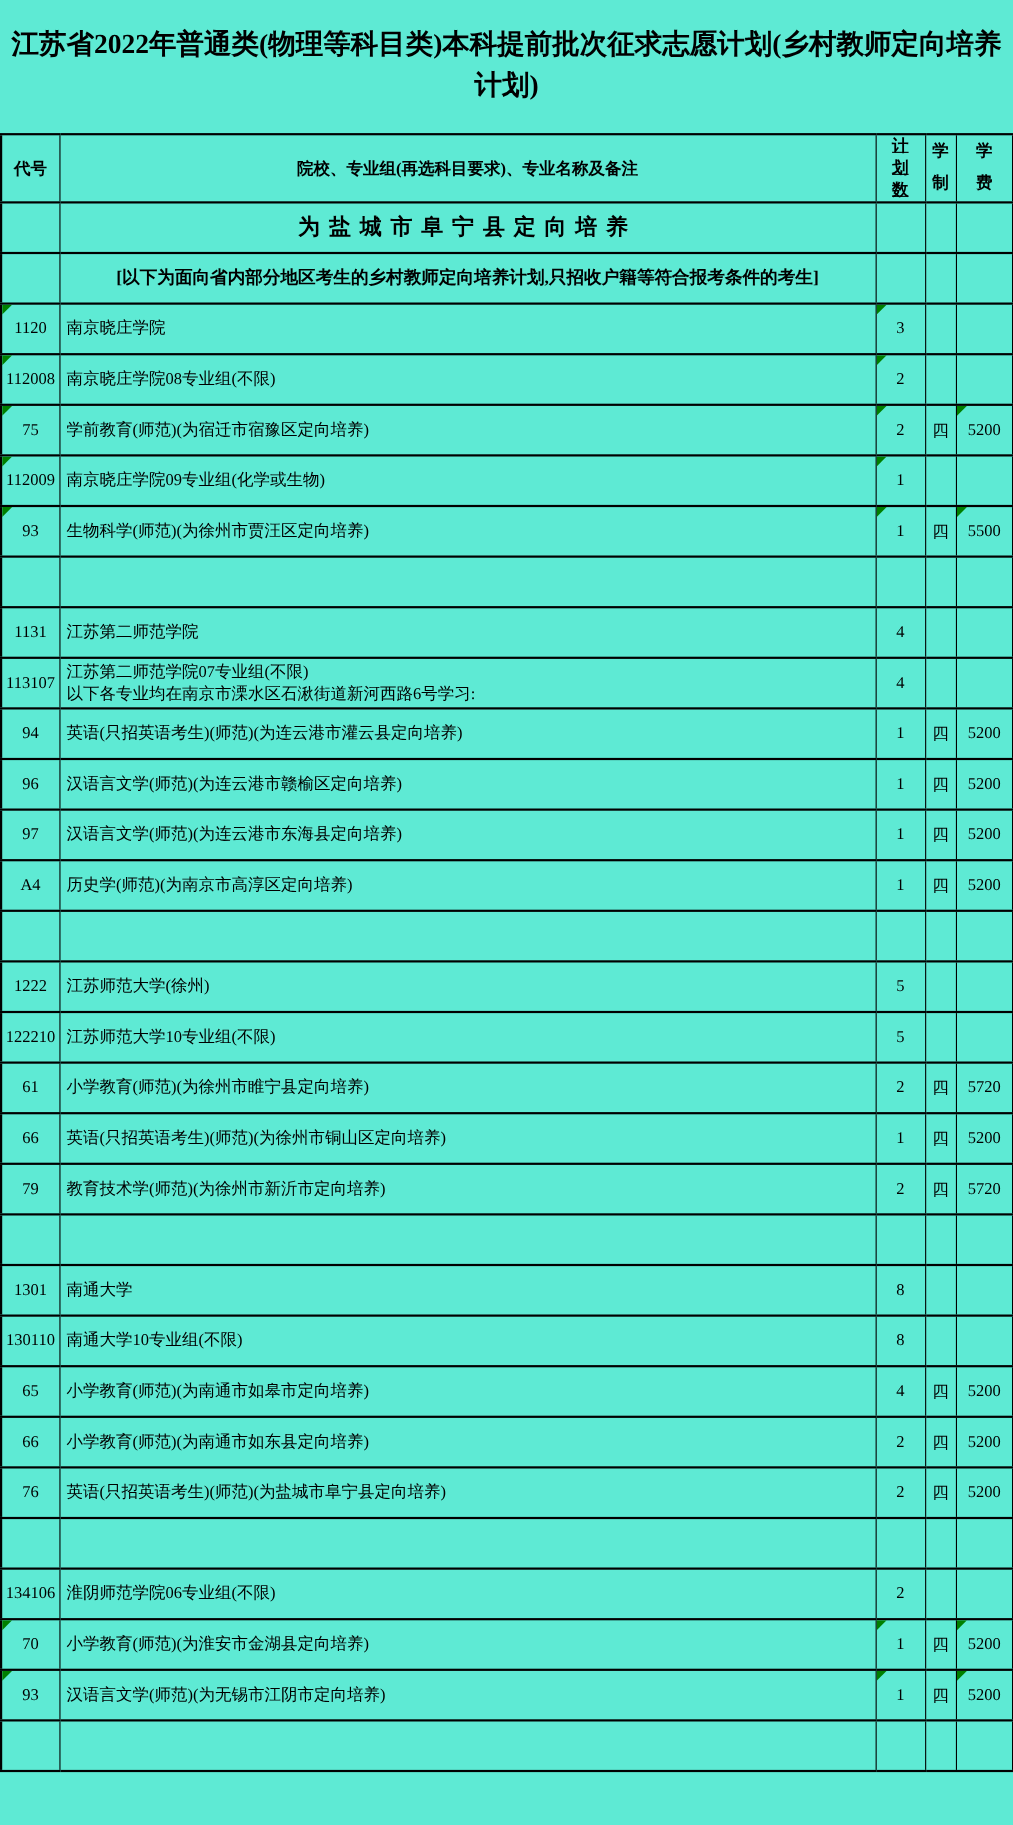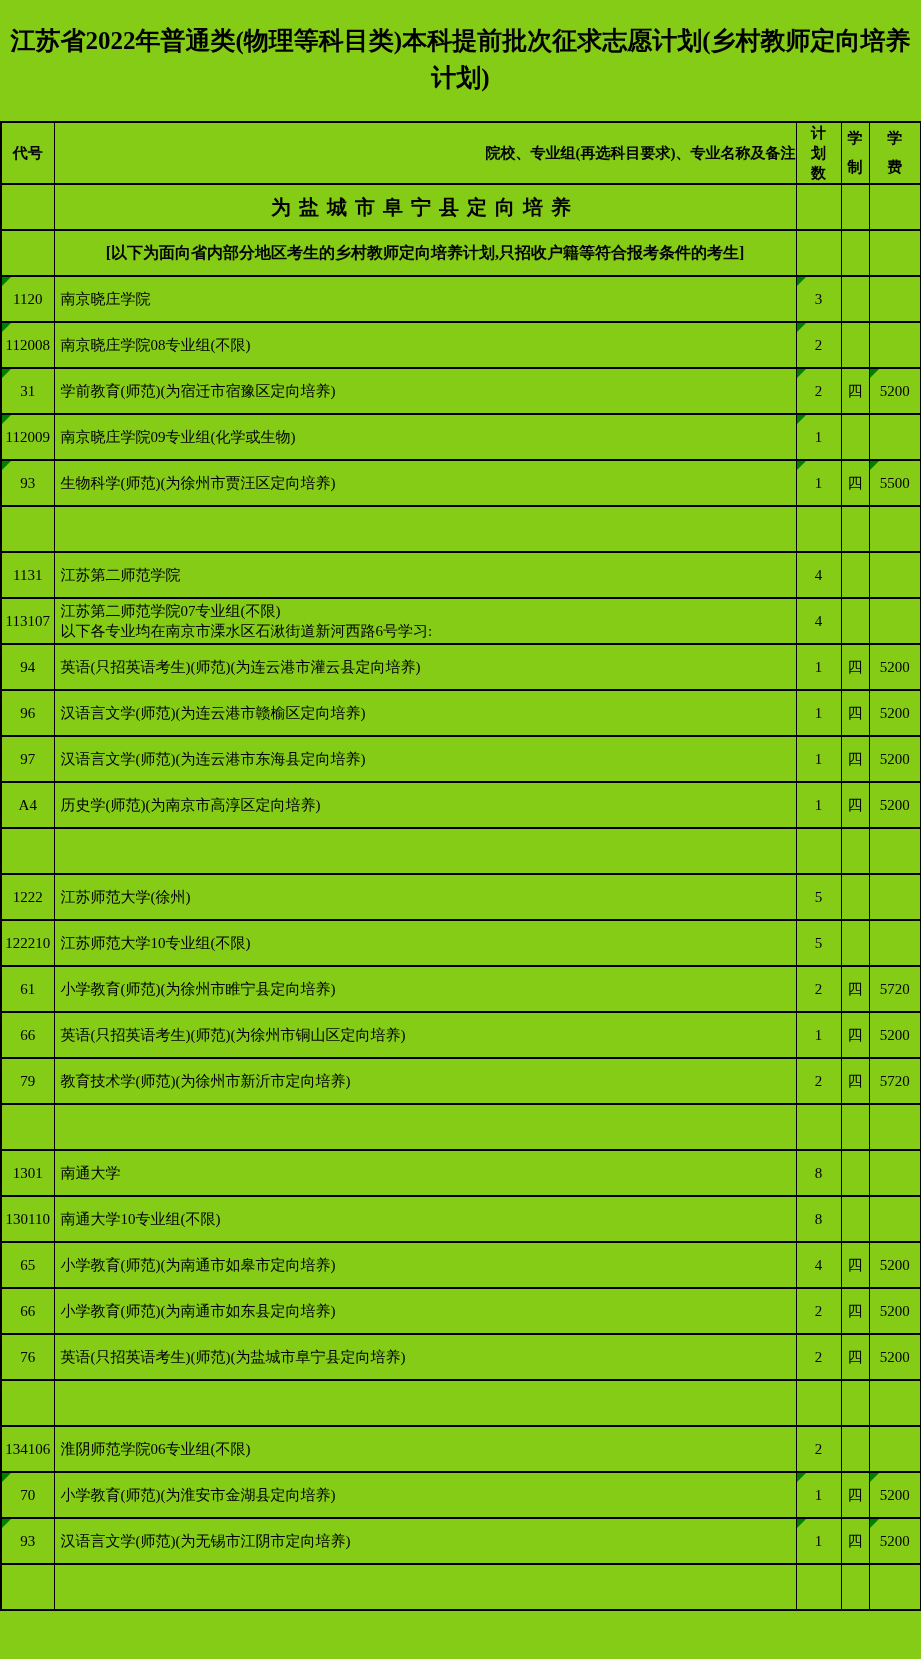--- a/index.html
+++ b/index.html
@@ -6,21 +6,21 @@
   html, body { background: #fff; }
   body {
     width: 921px;
     color: #000;
     font-family: "Liberation Serif", "DejaVu Serif", serif;
   }
   .page {
     position: relative;
     width: 921px;
     height: 1659px;
-    background: #84cc16;
+    background: #5eead4;
     overflow: hidden;
   }
   .title {
     padding: 22px 5px 0 5px;
     text-align: center;
     font-weight: bold;
     font-size: 25px;
     line-height: 37px;
   }
   table.plan {
@@ -35,21 +35,21 @@
     border: 1px solid #000;
     border-top-width: 2px;
     border-bottom-width: 2px;
     vertical-align: middle;
     overflow: hidden;
   }
   thead tr { height: 60px; }
   tbody tr { height: 46px; }
   th { font-weight: bold; font-size: 16px; text-align: center; }
   .vchar { width: 18px; margin: 0 auto; word-break: break-all; text-align: center; }
-  .v3 { line-height: 20px; }
+  .v3 { line-height: 20px; text-decoration: underline; }
   .v2 { line-height: 29px; }
   .c-code { text-align: center; font-size: 15px; }
   .c-main { text-align: left; padding-left: 6px; font-size: 15px; }
   .c-plan, .c-dur, .c-fee { text-align: center; font-size: 15px; }
   .nm, .nm2 { line-height: 1.35; }
   .r-section .c-main {
     text-align: center; font-weight: bold; font-size: 20px;
     letter-spacing: 8px; padding-left: 0;
   }
   .r-note .c-main {
@@ -73,21 +73,21 @@
     <colgroup>
       <col style="width:53px">
       <col style="width:742px">
       <col style="width:45px">
       <col style="width:28px">
       <col style="width:52px">
     </colgroup>
     <thead>
       <tr class="r-header">
         <th class="c-code">代号</th>
-        <th class="c-main" style="text-align:right;padding-left:0;margin-top:47px;">院校、专业组(再选科目要求)、专业名称及备注</th>
+        <th class="c-main" style="text-align:center;padding-left:0;margin-top:47px;">院校、专业组(再选科目要求)、专业名称及备注</th>
         <th class="c-plan">
             <div class="vchar v3">计划数</div>
           </th>
         <th class="c-dur">
             <div class="vchar v2">学制</div>
           </th>
         <th class="c-fee">
             <div class="vchar v2">学费</div>
           </th>
       </tr>
@@ -123,21 +123,21 @@
         <tr class="row r-data">
     <td class="c-code"><span class="corner"></span><span class="val">112008</span></td>
     <td class="c-main">
             <div class="nm">南京晓庄学院08专业组(不限)</div>
           </td>
     <td class="c-plan"><span class="corner"></span><span class="val">2</span></td>
     <td class="c-dur"><span class="val"></span></td>
     <td class="c-fee"><span class="val"></span></td>
   </tr>
         <tr class="row r-data">
-    <td class="c-code"><span class="corner"></span><span class="val">31</span></td>
+    <td class="c-code"><span class="corner"></span><span class="val">75</span></td>
     <td class="c-main">
             <div class="nm">学前教育(师范)(为宿迁市宿豫区定向培养)</div>
           </td>
     <td class="c-plan"><span class="corner"></span><span class="val">2</span></td>
     <td class="c-dur"><span class="val">四</span></td>
     <td class="c-fee"><span class="corner"></span><span class="val">5200</span></td>
   </tr>
         <tr class="row r-data">
     <td class="c-code"><span class="corner"></span><span class="val">112009</span></td>
     <td class="c-main">

